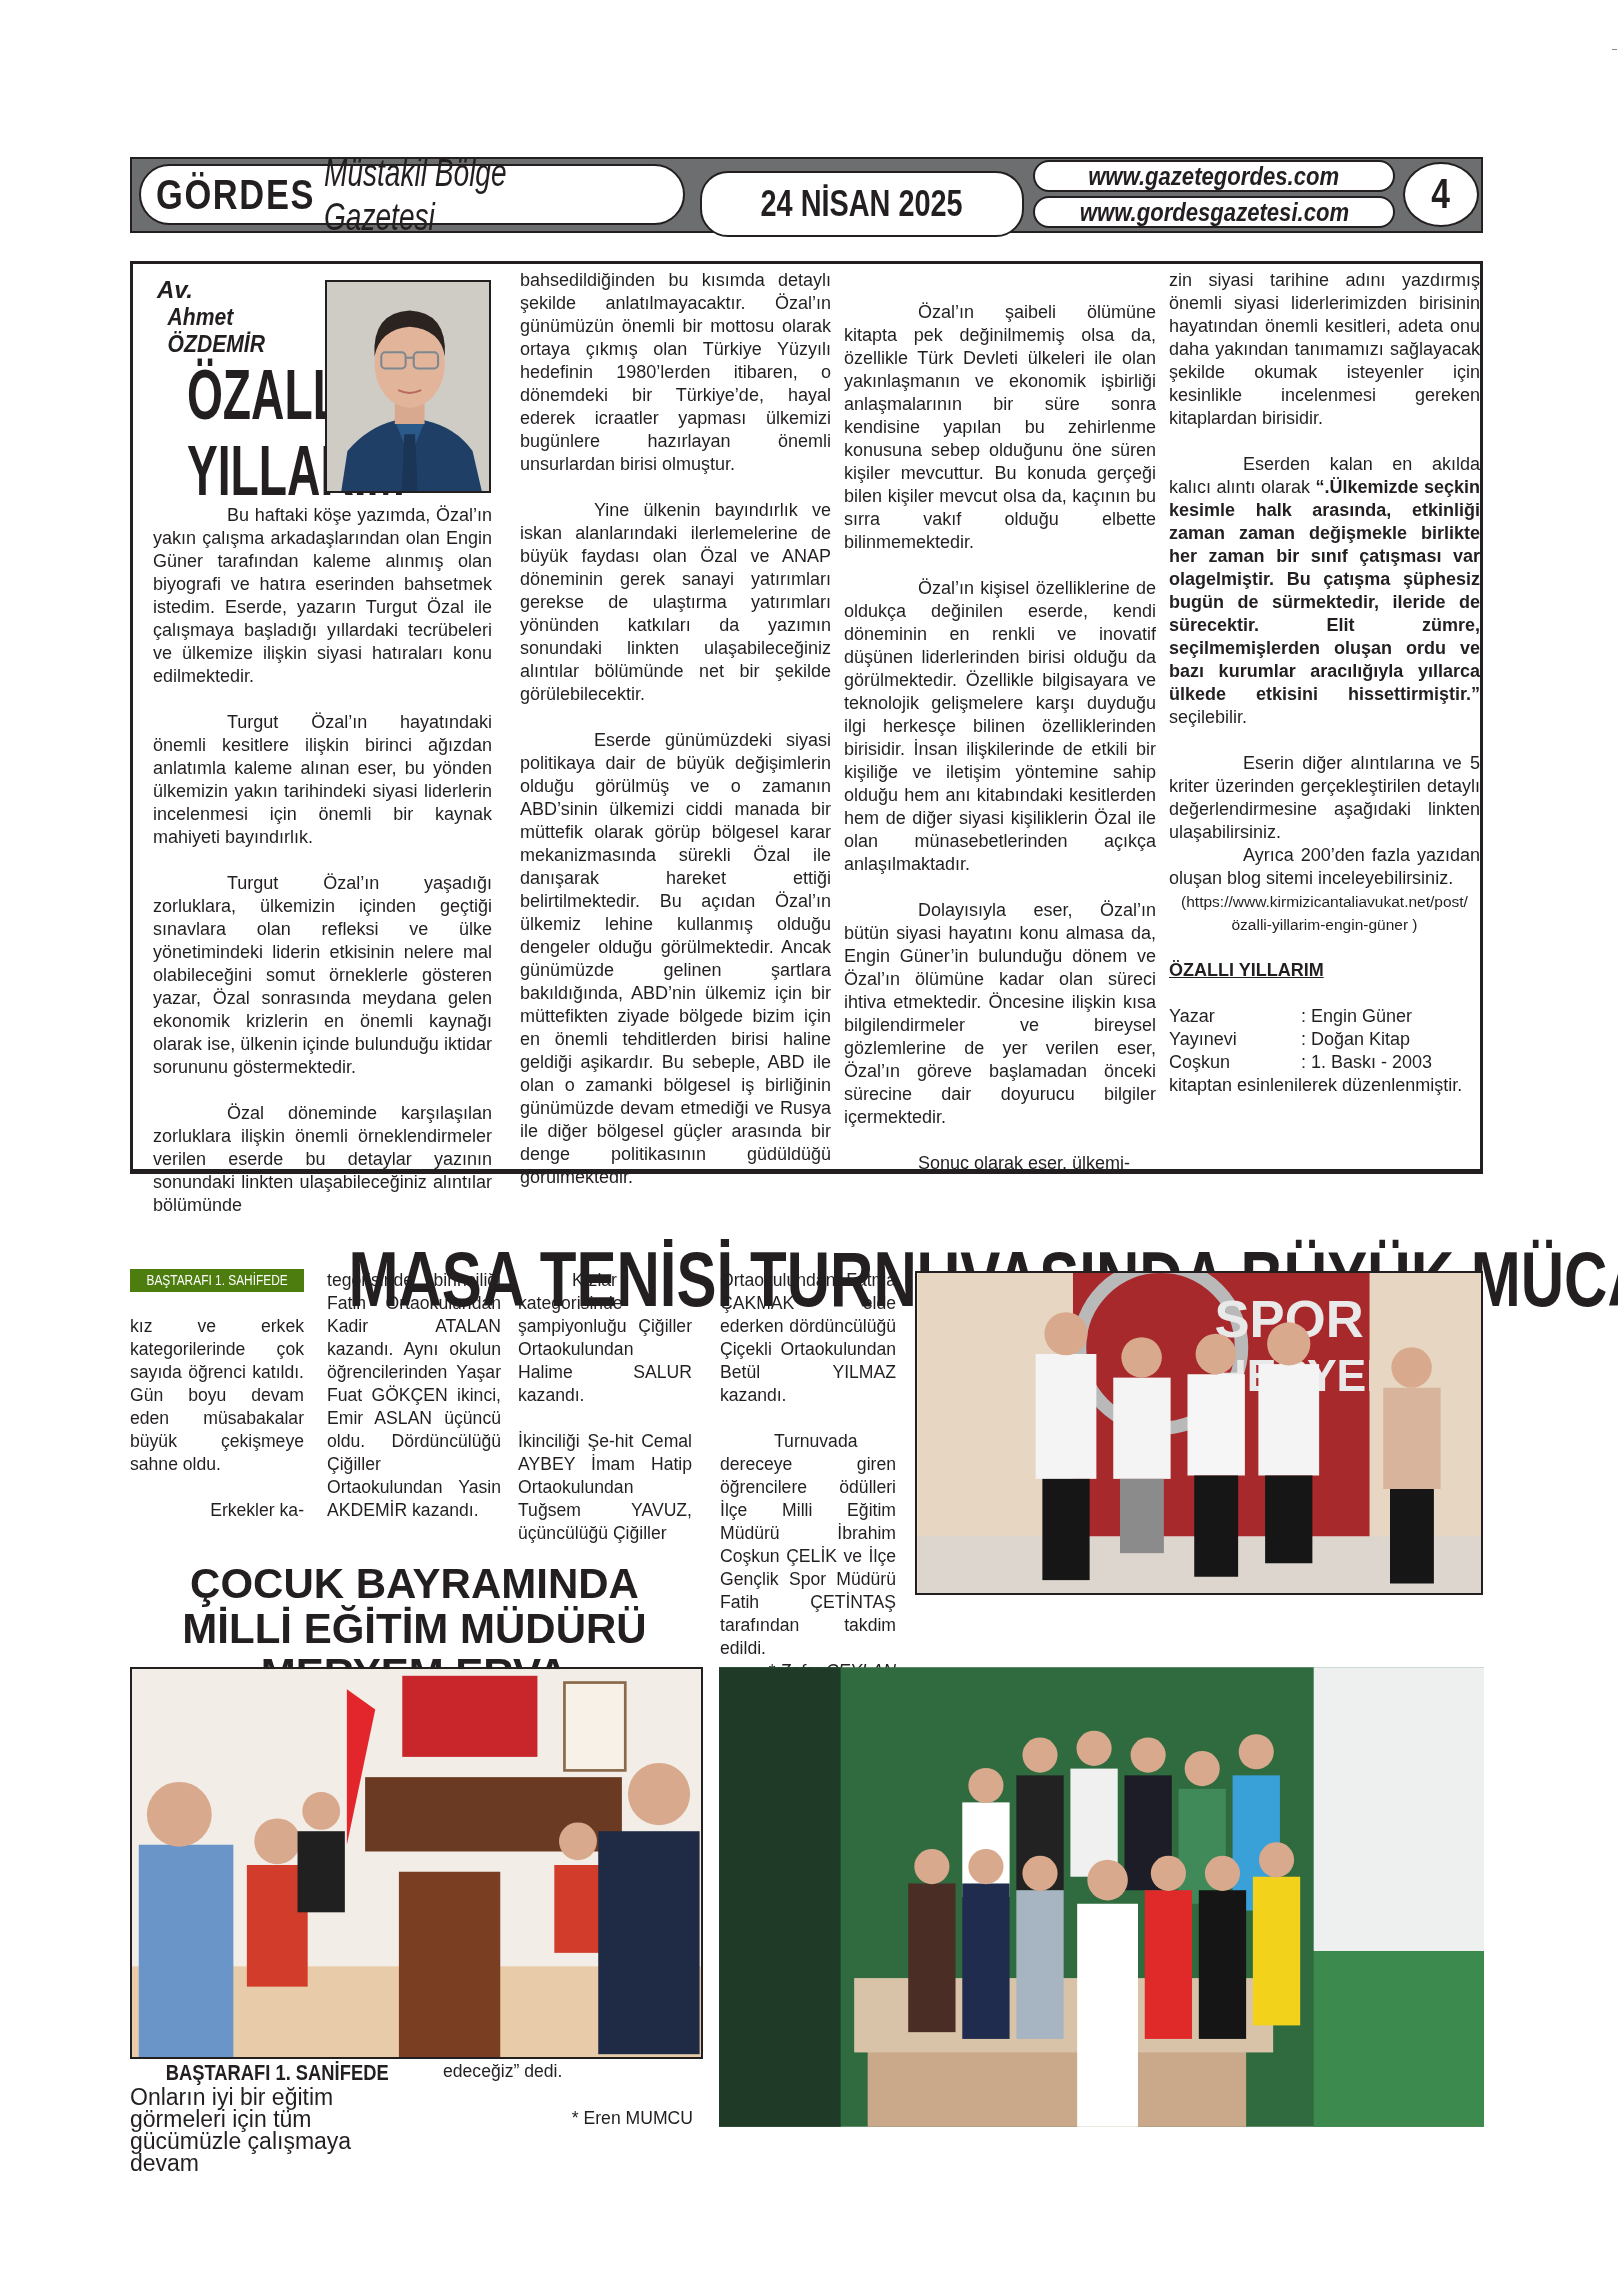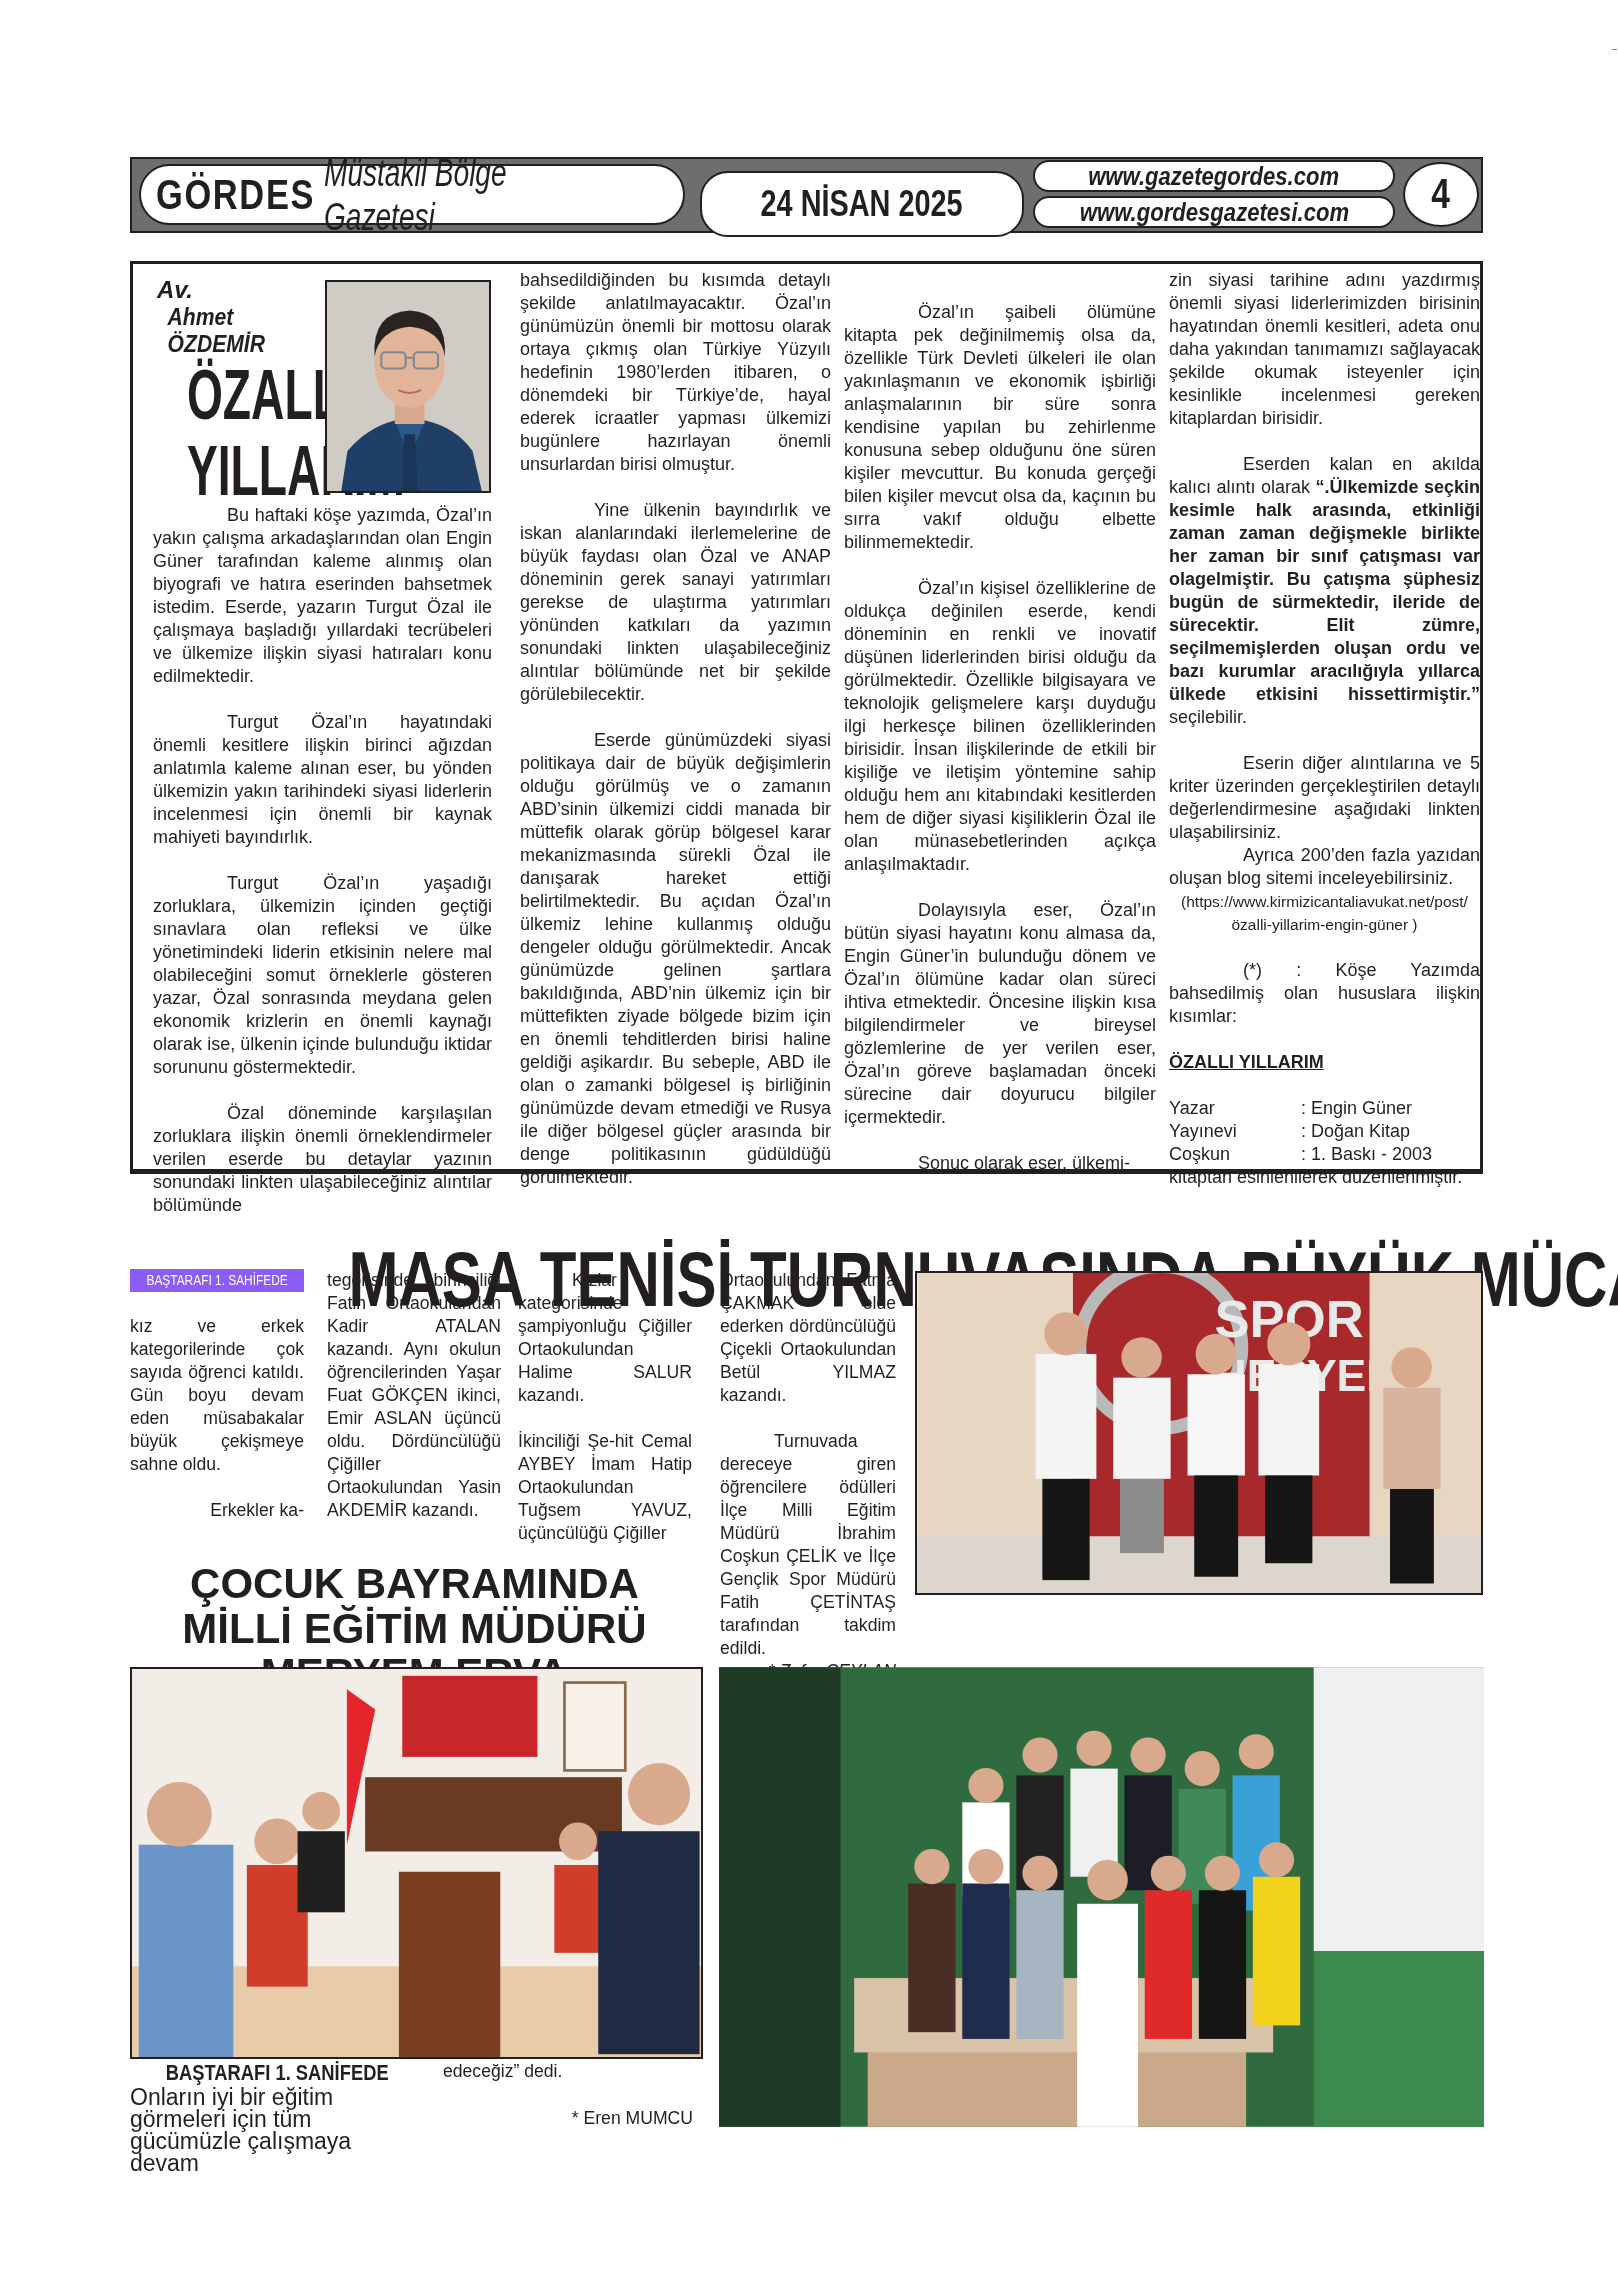--- a/index.html
+++ b/index.html
@@ -39,21 +39,21 @@
   .bold-quote { font-weight: bold; }
   .book-title { font-weight: bold; text-decoration: underline; display: block; margin-bottom: 23px; }
   .book-row { display: flex; }
   .book-row .k { width: 132px; }
   .url-line { font-size: 15.5px; text-align: center; }
 
   
   .headline-main { position: absolute; left: 130px; top: 1188px; width: 1353px; text-align: center; font-weight: bold; font-size: 78px; line-height: 78px; white-space: nowrap; }
   .headline-main span { display: inline-block; transform: scaleX(0.77); transform-origin: center; }
 
-  .kicker { position: absolute; left: 130px; top: 1269px; width: 174px; height: 23px; background: #8b5cf6; color: #fff; font-size: 14px; line-height: 23px; text-align: center; }
+  .kicker { position: absolute; left: 130px; top: 1269px; width: 174px; height: 23px; background: #4d7c0f; color: #fff; font-size: 14px; line-height: 23px; text-align: center; }
   .kicker span { display: inline-block; transform: scaleX(0.85); }
 
   .tcol { position: absolute; font-size: 17.6px; line-height: 23px; text-align: justify; }
   .tcol p { margin: 0 0 23px 0; }
   .tcol p.indent { text-indent: 54px; }
   .tcol p.tight { margin-bottom: 0; }
   .tc1 { left: 130px; top: 1315px; width: 174px; }
   .tc2 { left: 327px; top: 1269px; width: 174px; }
   .tc3 { left: 518px; top: 1269px; width: 174px; }
   .tc4 { left: 720px; top: 1269px; width: 176px; }
@@ -140,21 +140,20 @@
     <p class="indent">Dolayısıyla eser, Özal’ın bütün siyasi hayatını konu almasa da, Engin Güner’in bulunduğu dönem ve Özal’ın ölümüne kadar olan süreci ihtiva etmektedir. Öncesine ilişkin kısa bilgilendirmeler ve bireysel gözlemlerine de yer verilen eser, Özal’ın göreve başlamadan önceki sürecine dair doyurucu bilgiler içermektedir.</p>
     <p class="indent tight">Sonuç olarak eser, ülkemi-</p>
   </div>
 
   <div class="col col4">
     <p>zin siyasi tarihine adını yazdırmış önemli siyasi liderlerimizden birisinin hayatından önemli kesitleri, adeta onu daha yakından tanımamızı sağlayacak şekilde okumak isteyenler için kesinlikle incelenmesi gereken kitaplardan birisidir.</p>
     <p class="indent"><span>Eserden kalan en akılda kalıcı alıntı olarak </span><span class="bold-quote">“.Ülkemizde seçkin kesimle halk arasında, etkinliği zaman zaman değişmekle birlikte her zaman bir sınıf çatışması var olagelmiştir. Bu çatışma şüphesiz bugün de sürmektedir, ileride de sürecektir. Elit zümre, seçilmemişlerden oluşan ordu ve bazı kurumlar aracılığıyla yıllarca ülkede etkisini hissettirmiştir.”</span><span> seçilebilir.</span></p>
     <p class="indent tight">Eserin diğer alıntılarına ve 5 kriter üzerinden gerçekleştirilen detaylı değerlendirmesine aşağıdaki linkten ulaşabilirsiniz.</p>
     <p class="indent tight">Ayrıca 200’den fazla yazıdan oluşan blog sitemi inceleyebilirsiniz.</p>
     <p class="url-line">(https://www.kirmizicantaliavukat.net/post/ özalli-yillarim-engin-güner   )</p>
-    <p class="indent">(*) : Köşe Yazımda bahsedilmiş olan hususlara ilişkin kısımlar:</p>
     <span class="book-title">ÖZALLI YILLARIM</span>
     <div class="book-row">
         <span class="k">Yazar</span>
         <span>: Engin Güner</span>
       </div>
     <div class="book-row">
         <span class="k">Yayınevi</span>
         <span>: Doğan Kitap</span>
       </div>
     <div class="book-row">

